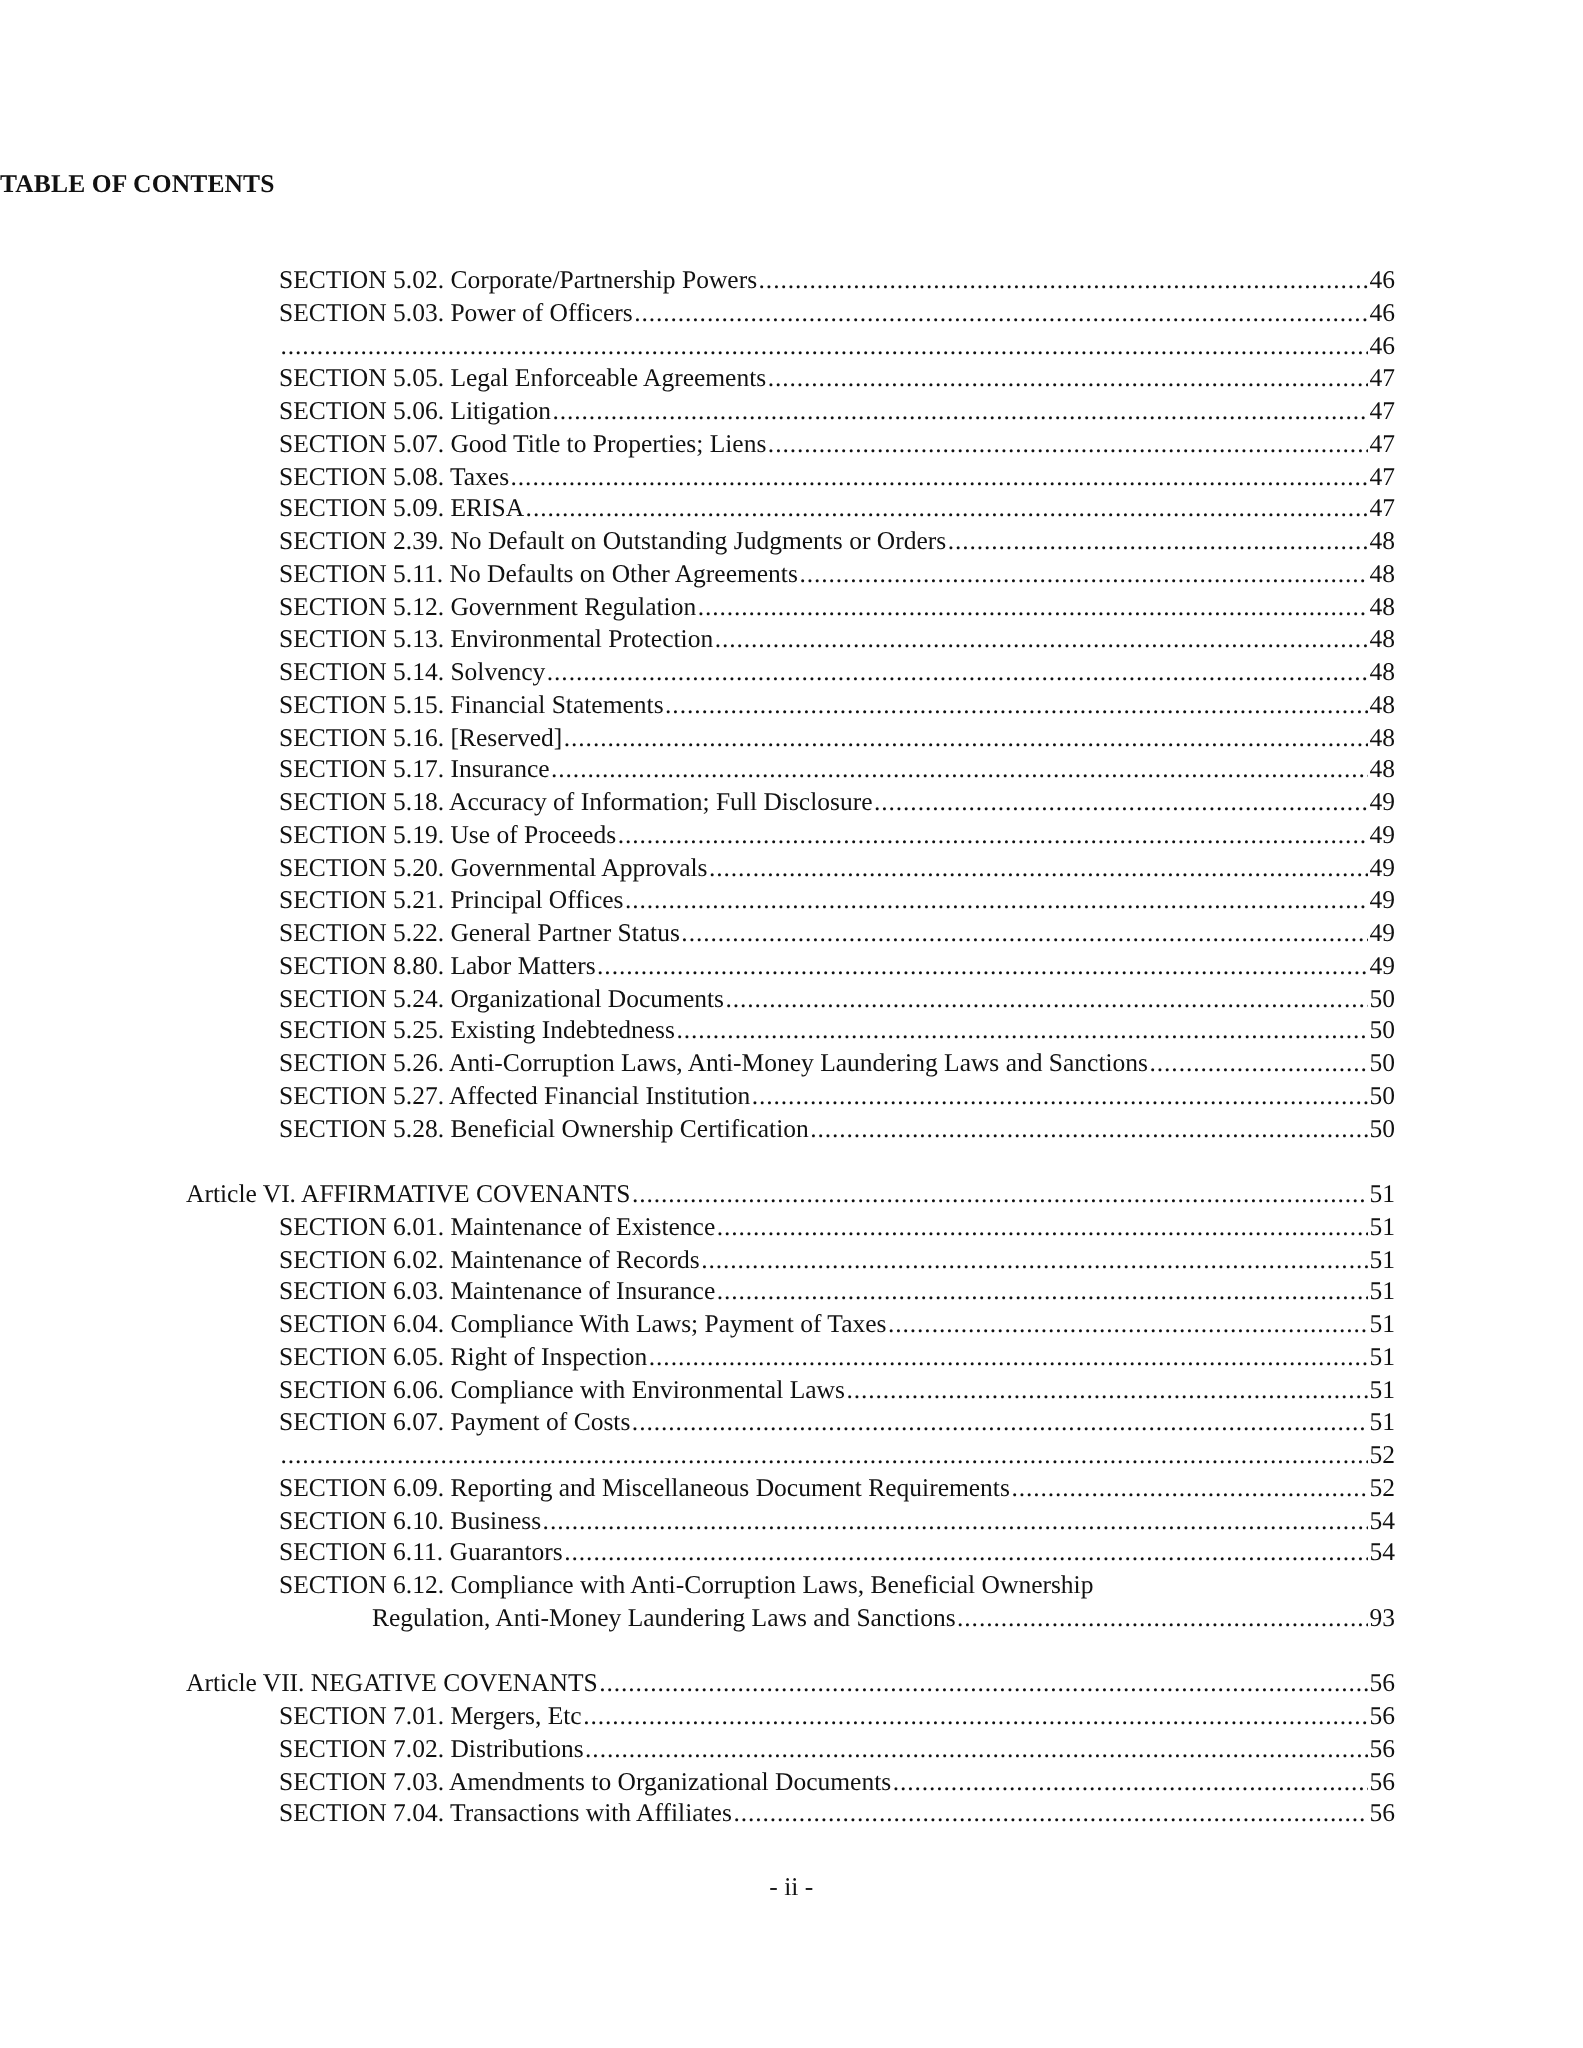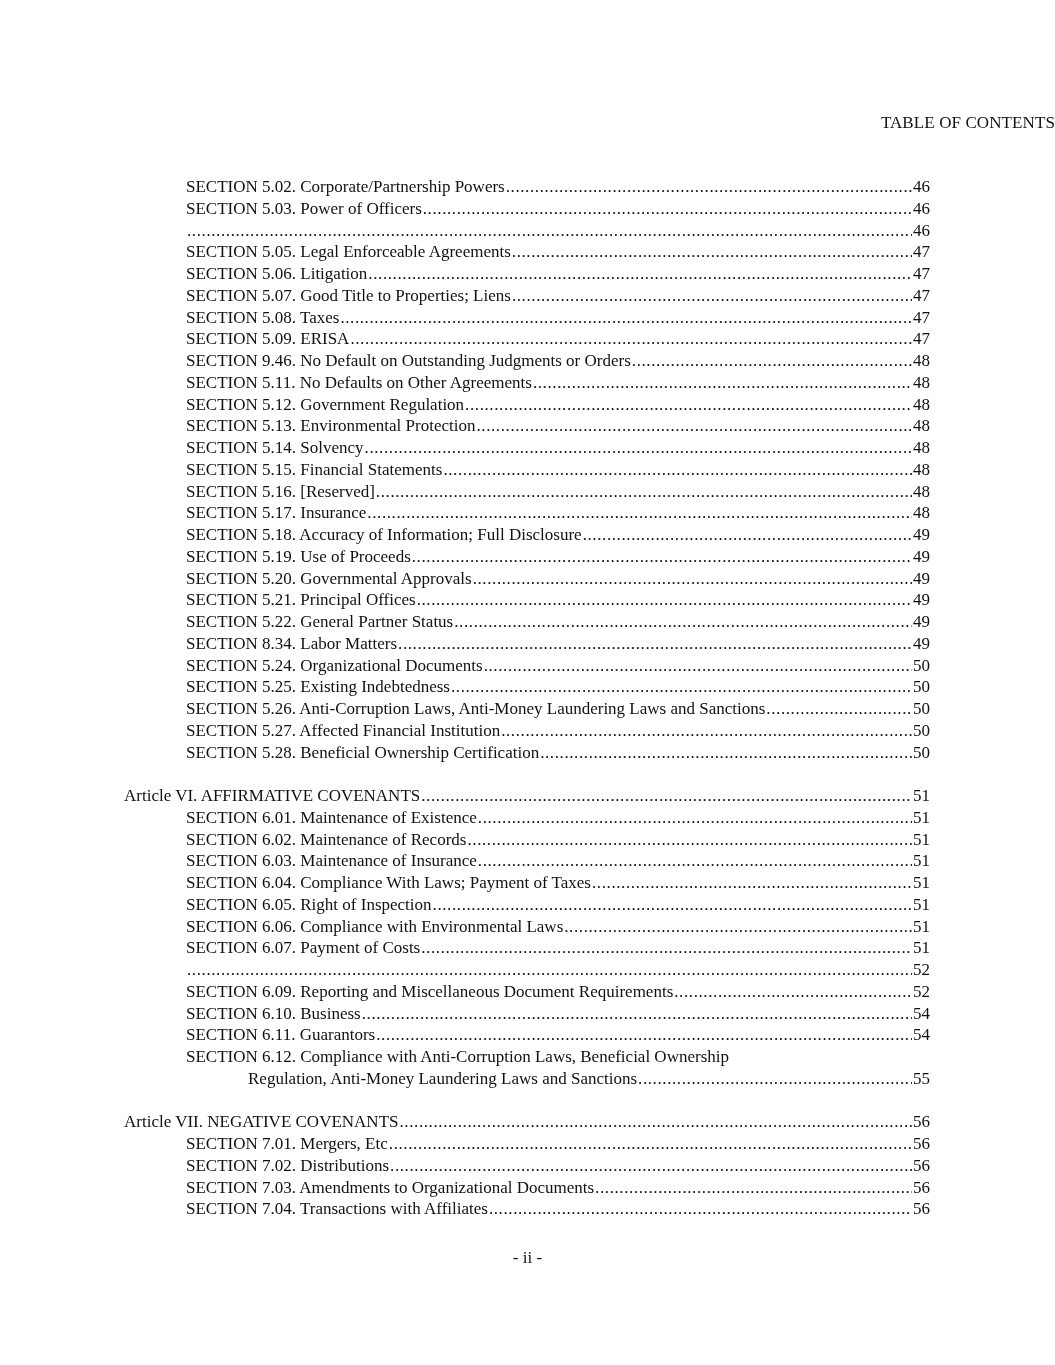--- a/index.html
+++ b/index.html
@@ -1,19 +1,19 @@
 <!DOCTYPE html>
 <html><head>
 <meta charset="utf-8">
 <style>
   html, body { margin: 0; padding: 0; background: #ffffff; }
   body { width: 1055px; height: 1365px; position: relative; overflow: hidden;
          font-family: "Liberation Serif", "DejaVu Serif", serif; color: #111; }
-  .title { position: absolute; top: 113px; left: 0; width: 1055px; text-align: right;
-           font-size: 17px; letter-spacing: 0.1px; }
+  .title { position: absolute; top: 113px; left: 0; width: 1055px; text-align: left;
+           font-size: 17px; letter-spacing: 0.1px; font-weight: bold; }
   .toc { position: absolute; top: 176px; left: 124px; width: 806px; }
   .row { display: flex; align-items: baseline; height: 21.75px; line-height: 21.75px;
          font-size: 17px; white-space: nowrap; }
   .row.section { padding-left: 62px; }
   .row.article { padding-left: 0; }
   .row.cont { padding-left: 124px; }
   .label { flex: 0 0 auto; }
   .leader { flex: 1 1 auto; overflow: hidden; margin: 0 1px; }
   .leader::before { content: "................................................................................................................................................................................................................................................"; letter-spacing: 0.6px; }
   .page { flex: 0 0 auto; text-align: right; }
@@ -59,21 +59,21 @@
       <span class="label">SECTION 5.08. Taxes</span>
       <span class="leader"></span>
       <span class="page">47</span>
     </div>
     <div class="row section">
       <span class="label">SECTION 5.09. ERISA</span>
       <span class="leader"></span>
       <span class="page">47</span>
     </div>
     <div class="row section">
-      <span class="label">SECTION 9.46. No Default on Outstanding Judgments or Orders</span>
+      <span class="label">SECTION 2.39. No Default on Outstanding Judgments or Orders</span>
       <span class="leader"></span>
       <span class="page">48</span>
     </div>
     <div class="row section">
       <span class="label">SECTION 5.11. No Defaults on Other Agreements</span>
       <span class="leader"></span>
       <span class="page">48</span>
     </div>
     <div class="row section">
       <span class="label">SECTION 5.12. Government Regulation</span>
@@ -124,21 +124,21 @@
       <span class="label">SECTION 5.21. Principal Offices</span>
       <span class="leader"></span>
       <span class="page">49</span>
     </div>
     <div class="row section">
       <span class="label">SECTION 5.22. General Partner Status</span>
       <span class="leader"></span>
       <span class="page">49</span>
     </div>
     <div class="row section">
-      <span class="label">SECTION 8.34. Labor Matters</span>
+      <span class="label">SECTION 8.80. Labor Matters</span>
       <span class="leader"></span>
       <span class="page">49</span>
     </div>
     <div class="row section">
       <span class="label">SECTION 5.24. Organizational Documents</span>
       <span class="leader"></span>
       <span class="page">50</span>
     </div>
     <div class="row section">
       <span class="label">SECTION 5.25. Existing Indebtedness</span>
@@ -219,21 +219,21 @@
       <span class="label">SECTION 6.11. Guarantors</span>
       <span class="leader"></span>
       <span class="page">54</span>
     </div>
     <div class="row section nopage">
       <span class="label">SECTION 6.12. Compliance with Anti-Corruption Laws, Beneficial Ownership</span>
     </div>
     <div class="row cont">
       <span class="label">Regulation, Anti-Money Laundering Laws and Sanctions</span>
       <span class="leader"></span>
-      <span class="page">55</span>
+      <span class="page">93</span>
     </div>
     <div class="gap"></div>
     <div class="row article">
       <span class="label">Article VII. NEGATIVE COVENANTS</span>
       <span class="leader"></span>
       <span class="page">56</span>
     </div>
     <div class="row section">
       <span class="label">SECTION 7.01. Mergers, Etc</span>
       <span class="leader"></span>

